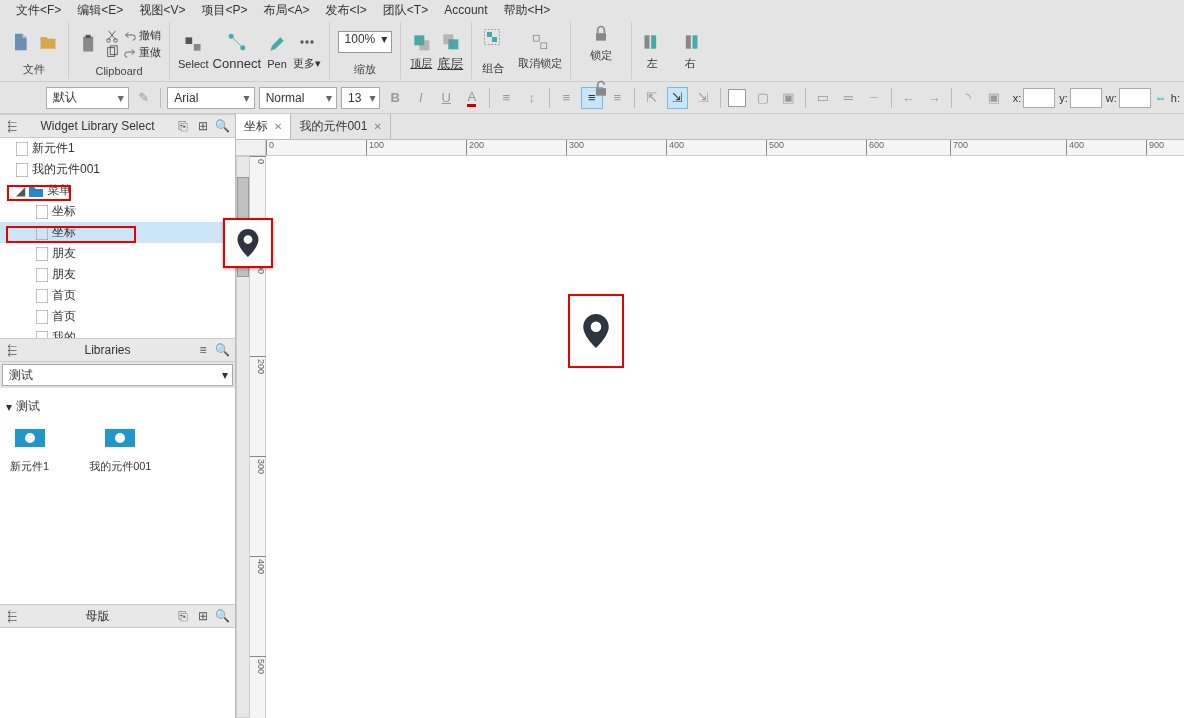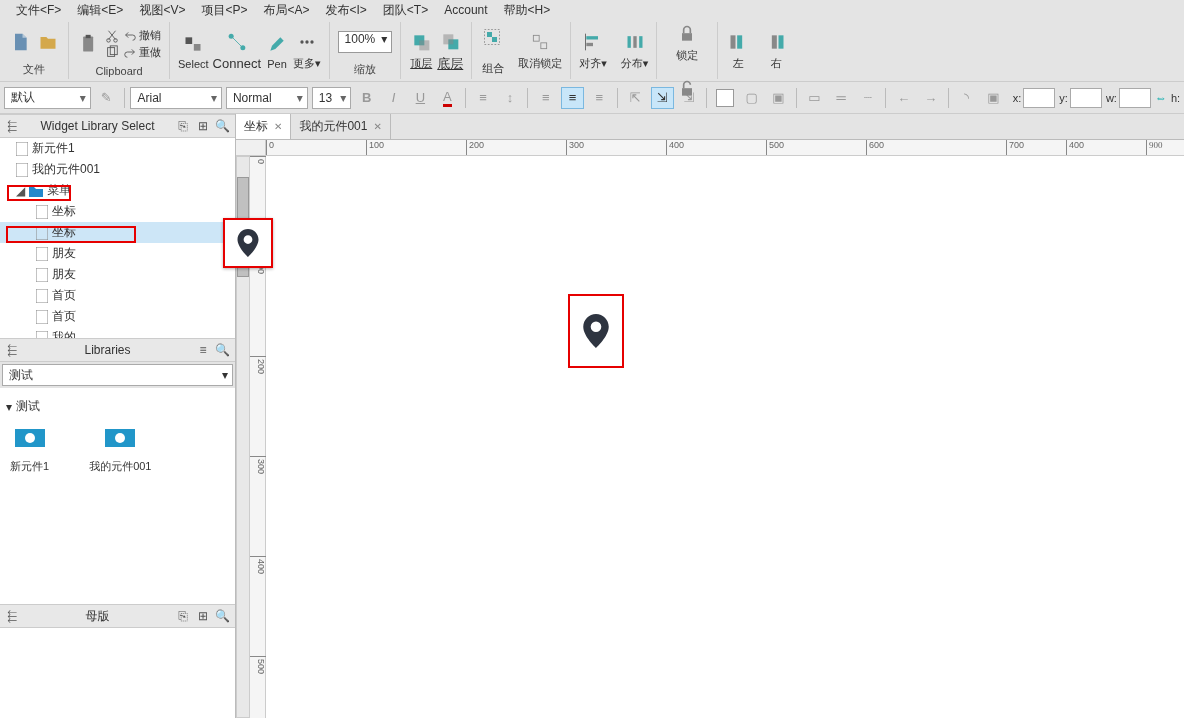--- a/index.html
+++ b/index.html
@@ -20,21 +20,21 @@
 .small-icons { display: flex; flex-direction: column; gap: 2px; }
 .small-icons .row { display: flex; gap: 2px; align-items: center; font-size: 11px; }
 .small-icons svg { width: 14px; height: 14px; }
 .zoom-select { background: #fff; border: 1px solid #999; height: 22px; padding: 0 16px 0 6px; font-size: 12px; position: relative; }
 .zoom-select::after { content: "▾"; position: absolute; right: 4px; }
 
 
 .fmtbar { display: flex; height: 32px; background: #e4e4e4; border-bottom: 1px solid #ccc; align-items: center; padding: 0 4px; gap: 4px; }
 .fmtbar .sel { background: #fff; border: 1px solid #aaa; height: 22px; padding: 0 18px 0 6px; font-size: 12px; position: relative; display: flex; align-items: center; }
 .fmtbar .sel::after { content: "▾"; position: absolute; right: 4px; color: #666; }
-.fmtbar .sel.default { width: 90px; }
+.fmtbar .sel.default { width: 90px; margin-left: 42px; }
 .fmtbar .sel.font { width: 95px; }
 .fmtbar .sel.weight { width: 85px; }
 .fmtbar .sel.size { width: 40px; }
 .fmtbar .btn { width: 24px; height: 22px; border: 1px solid transparent; display: flex; align-items: center; justify-content: center; color: #999; font-size: 13px; }
 .fmtbar .btn.active { background: #c8e6f9; border-color: #7ab8e0; color: #333; }
 .fmtbar .sep { width: 1px; height: 20px; background: #bbb; margin: 0 2px; }
 .fmtbar .coord { display: flex; align-items: center; gap: 2px; font-size: 11px; }
 .fmtbar .coord input { width: 32px; height: 20px; border: 1px solid #aaa; font-size: 11px; padding: 0 2px; }
 .fmtbar .spacer { flex: 1; }
 .lock-ratio { color: #0aa; font-weight: bold; }
@@ -243,44 +243,20 @@
             <svg viewBox="0 0 24 24">
               <rect x="4" y="4" width="7" height="7" fill="none" stroke="#888"></rect>
               <rect x="13" y="13" width="7" height="7" fill="none" stroke="#888"></rect>
             </svg>
           </div>
           <span style="font-size:11px;">取消锁定</span>
         </div>
     </div>
   </div>
   <div class="rgroup">
-    <div class="icons" style="gap:14px;">
-      <div style="display:flex;flex-direction:column;align-items:center;gap:2px;">
-          <div class="icon-box">
-            <svg viewBox="0 0 24 24">
-              <rect x="4" y="5" width="14" height="4" fill="#4aa"></rect>
-              <rect x="4" y="13" width="8" height="4" fill="#888"></rect>
-              <line x1="3" y1="2" x2="3" y2="22" stroke="#555"></line>
-            </svg>
-          </div>
-          <span style="font-size:11px;">对齐▾</span>
-        </div>
-      <div style="display:flex;flex-direction:column;align-items:center;gap:2px;">
-          <div class="icon-box">
-            <svg viewBox="0 0 24 24">
-              <rect x="3" y="5" width="4" height="14" fill="#4aa"></rect>
-              <rect x="10" y="5" width="4" height="14" fill="#888"></rect>
-              <rect x="17" y="5" width="4" height="14" fill="#4aa"></rect>
-            </svg>
-          </div>
-          <span style="font-size:11px;">分布▾</span>
-        </div>
-    </div>
-  </div>
-  <div class="rgroup">
     <div class="icons" style="gap:14px;flex-direction:column;">
       <div style="display:flex;flex-direction:column;align-items:center;gap:2px;">
           <div class="icon-box">
             <svg viewBox="0 0 24 24">
               <rect x="6" y="11" width="12" height="9" fill="#888"></rect>
               <path fill="none" stroke="#888" stroke-width="2" d="M8 11V7a4 4 0 018 0v4"></path>
             </svg>
           </div>
           <span style="font-size:11px;">锁定</span>
         </div>
@@ -510,23 +486,23 @@
     <div style="display:flex;">
       <div style="width:30px;height:16px;background:#f0f0f0;border-right:1px solid #ccc;border-bottom:1px solid #ccc;"></div>
       <div class="ruler-h" style="margin-left:0;flex:1;">
         <div class="tick" style="left:0;">0</div>
         <div class="tick" style="left:100px;">100</div>
         <div class="tick" style="left:200px;">200</div>
         <div class="tick" style="left:300px;">300</div>
         <div class="tick" style="left:400px;">400</div>
         <div class="tick" style="left:500px;">500</div>
         <div class="tick" style="left:600px;">600</div>
-        <div class="tick" style="left:740px;">700</div>
+        <div class="tick" style="left:684px;">700</div>
         <div class="tick" style="left:800px;">400</div>
-        <div class="tick" style="left:880px;font-family:Liberation Serif, serif;">900</div>
+        <div class="tick" style="left:880px;">900</div>
       </div>
     </div>
     <div class="canvas-wrap">
       <div class="scrollbar-v">
           <div class="thumb"></div>
         </div>
       <div class="ruler-v">
         <div class="tick" style="top:0;">0</div>
         <div class="tick" style="top:100px;">100</div>
         <div class="tick" style="top:200px;">200</div>

